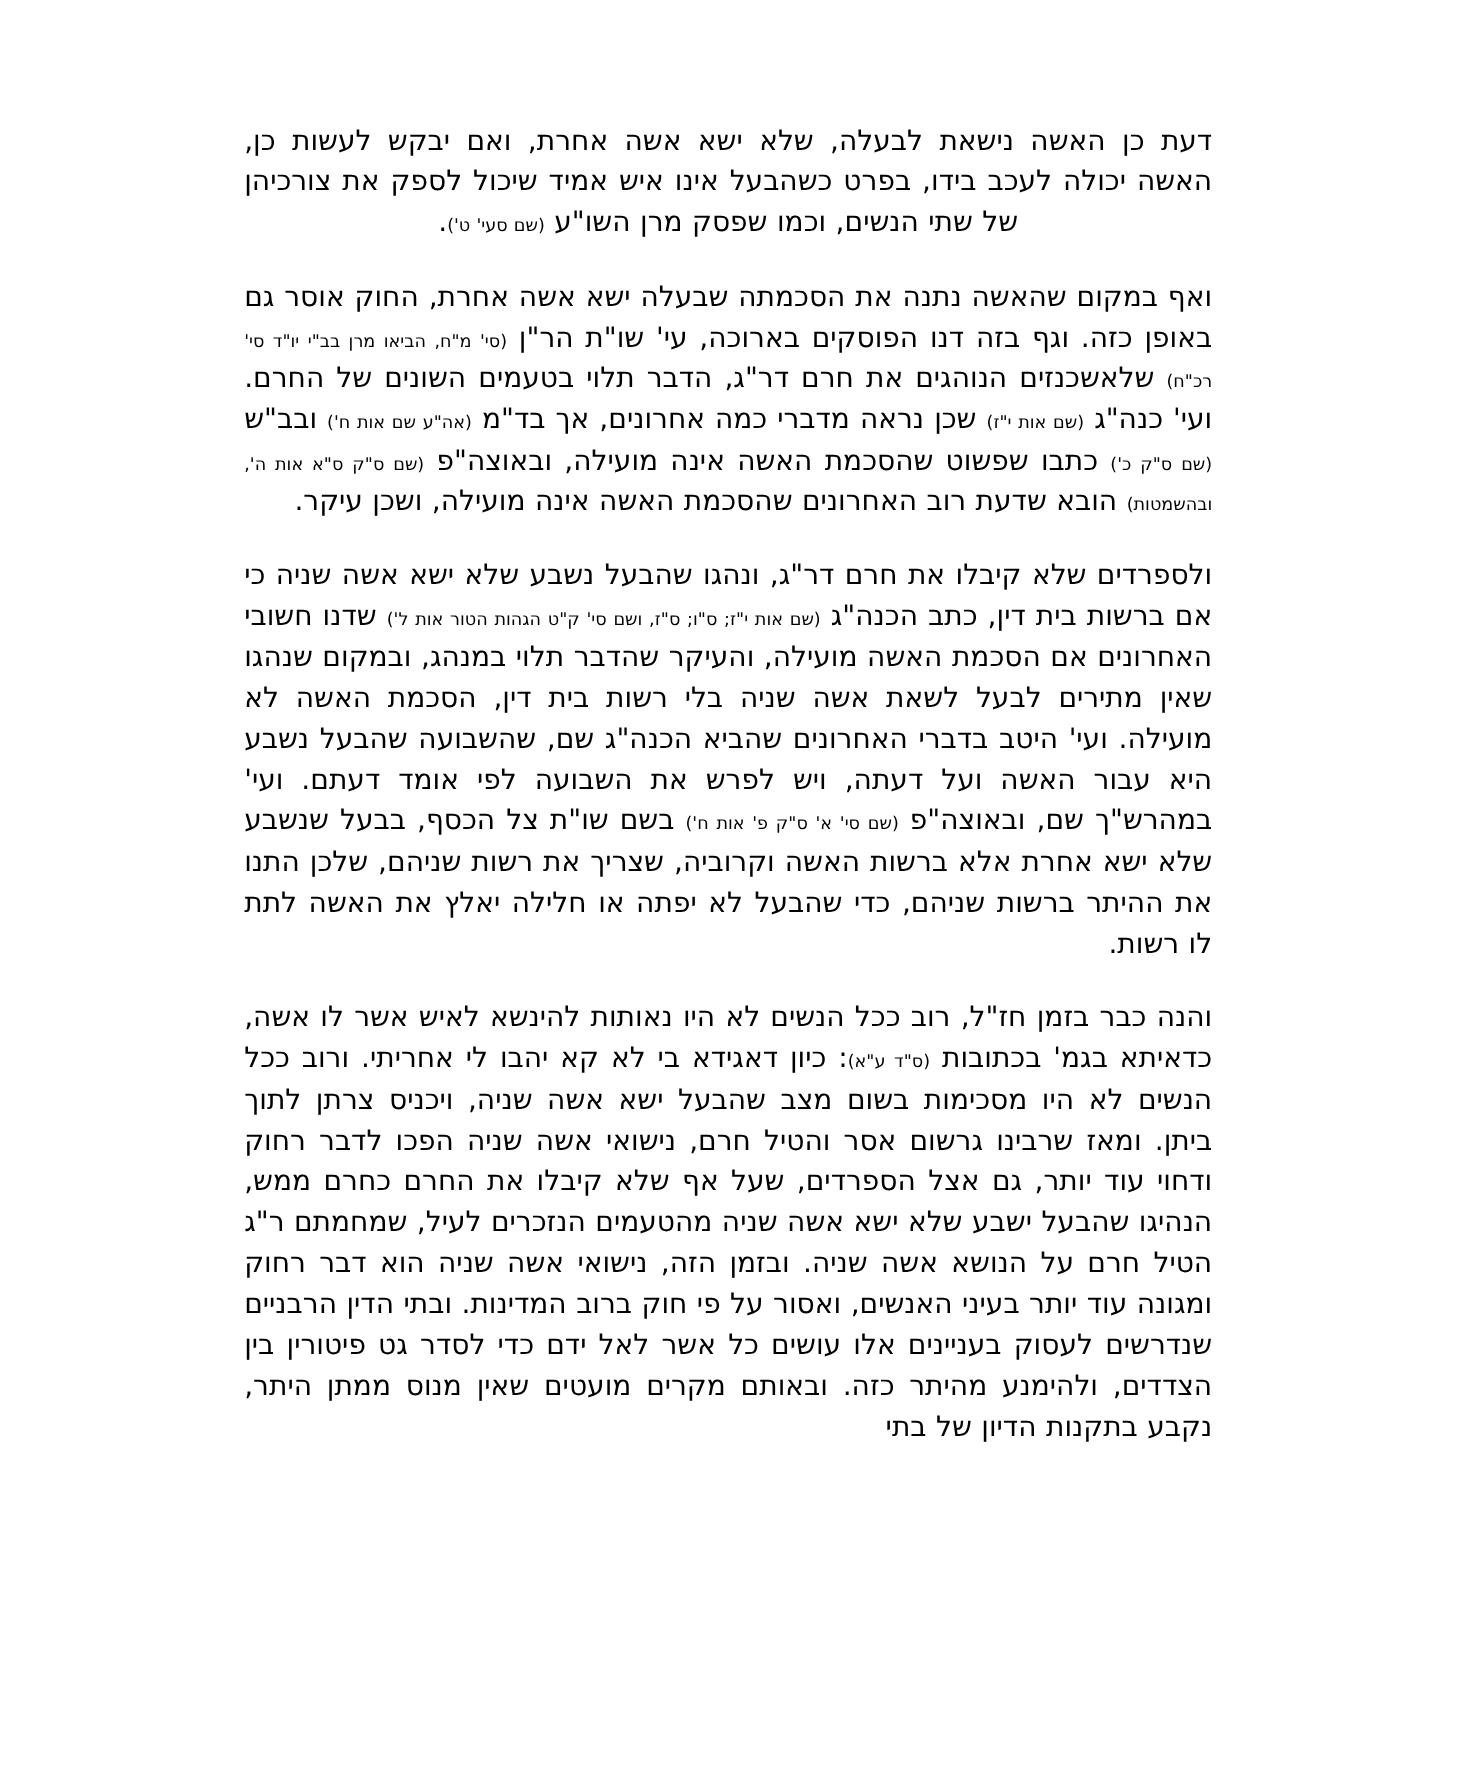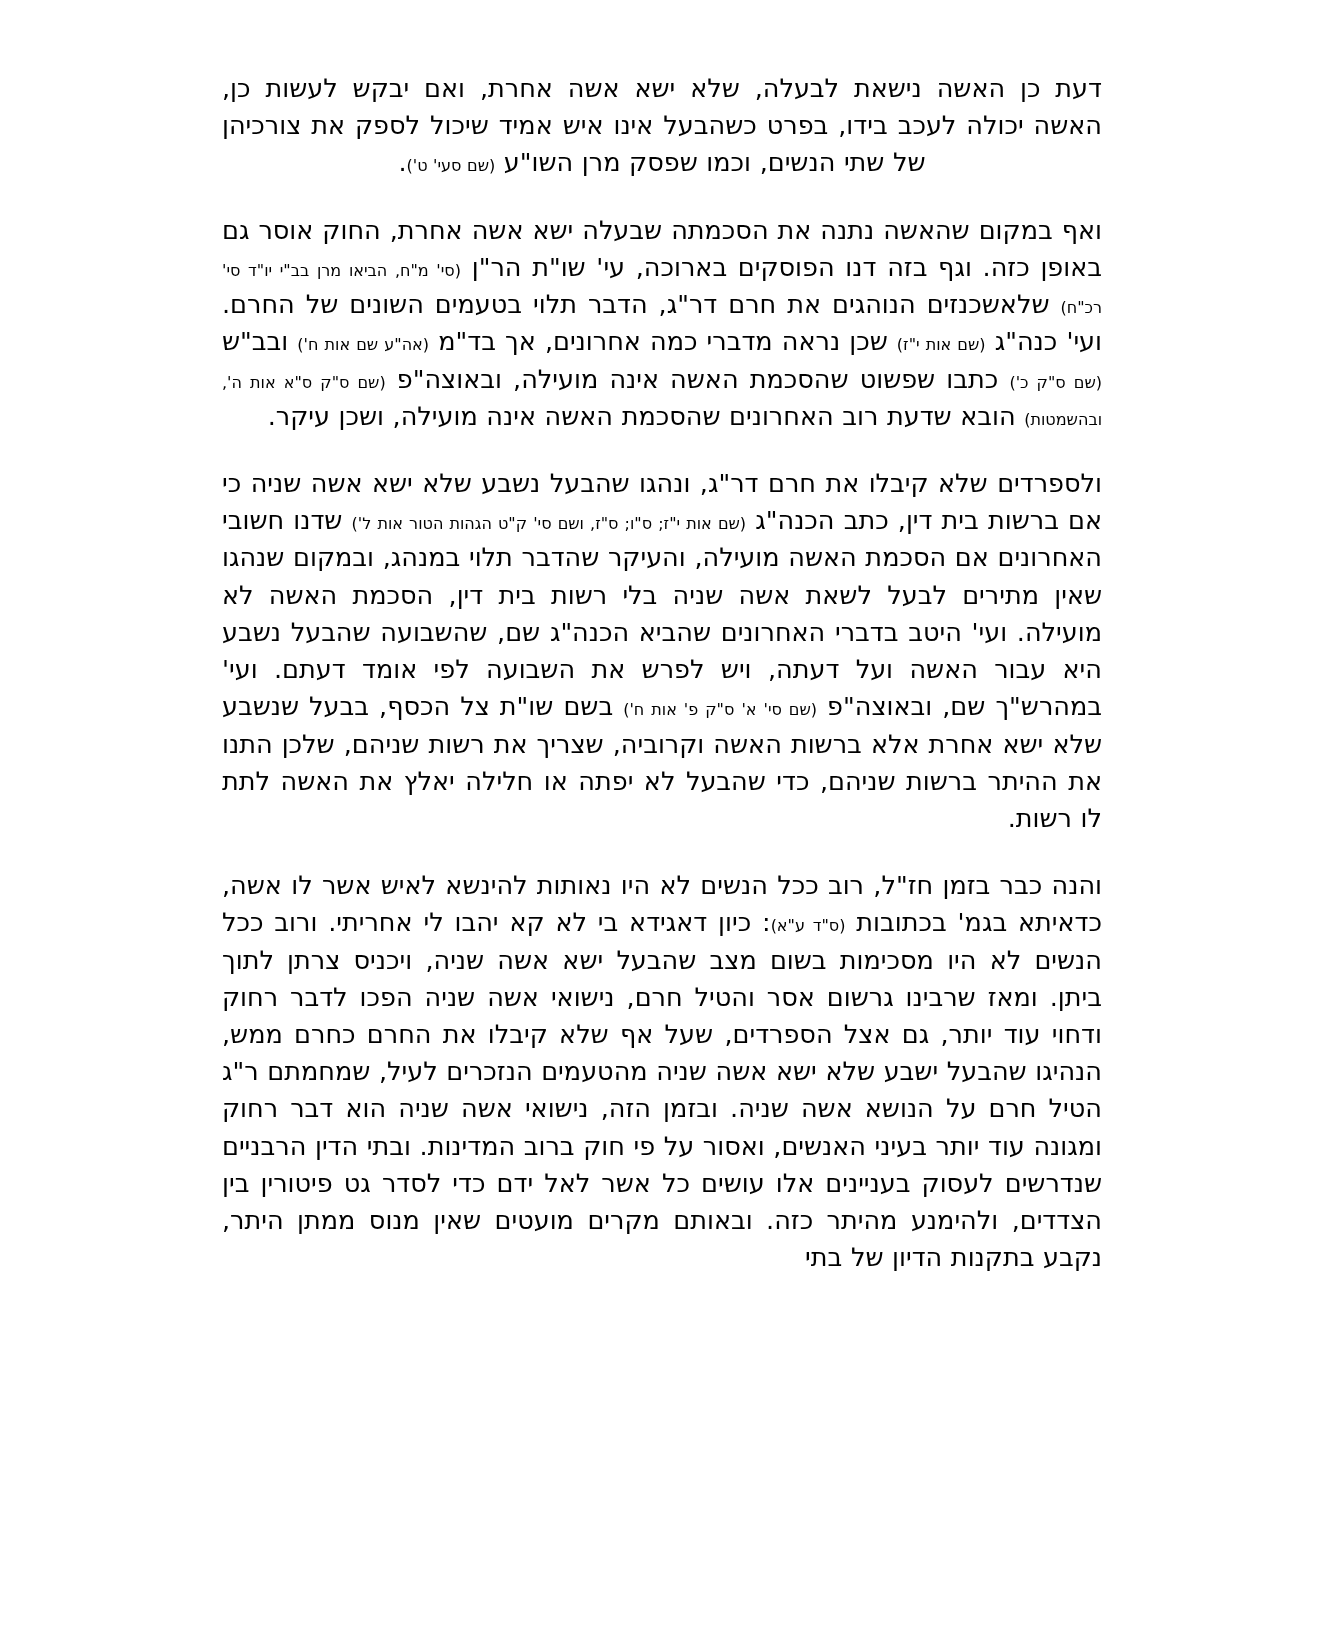--- a/index.html
+++ b/index.html
@@ -13,21 +13,21 @@
     font-family: "DejaVu Sans", "Liberation Sans", sans-serif;
     color: #000000;
     overflow: hidden;
   }
   .page {
     position: relative;
     width: 1330px;
     height: 1626px;
     background: #ffffff;
     box-sizing: border-box;
-    padding: 70px 228px 0 222px;
+    padding: 110px 228px 0 222px;
     margin-left: 20px;
   }
   .doc-body {
     direction: rtl;
     text-align: justify;
     text-align-last: right;
   }
   p.para {
     margin: 0 0 30px 0;
     font-size: 25.5px;

